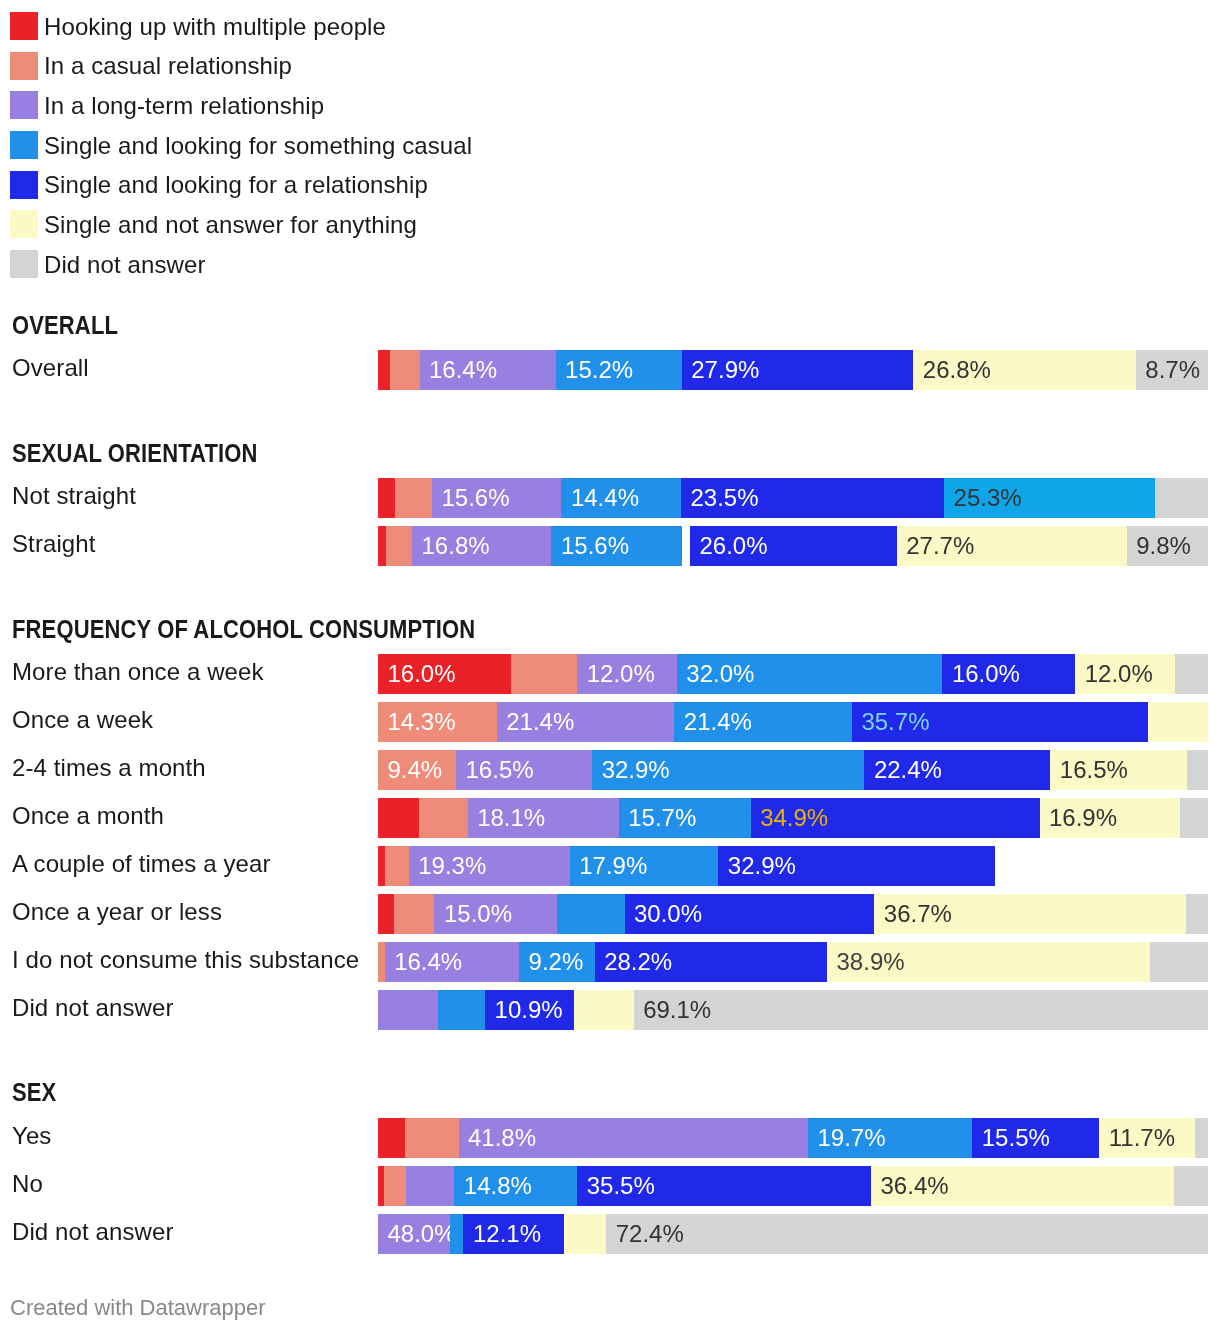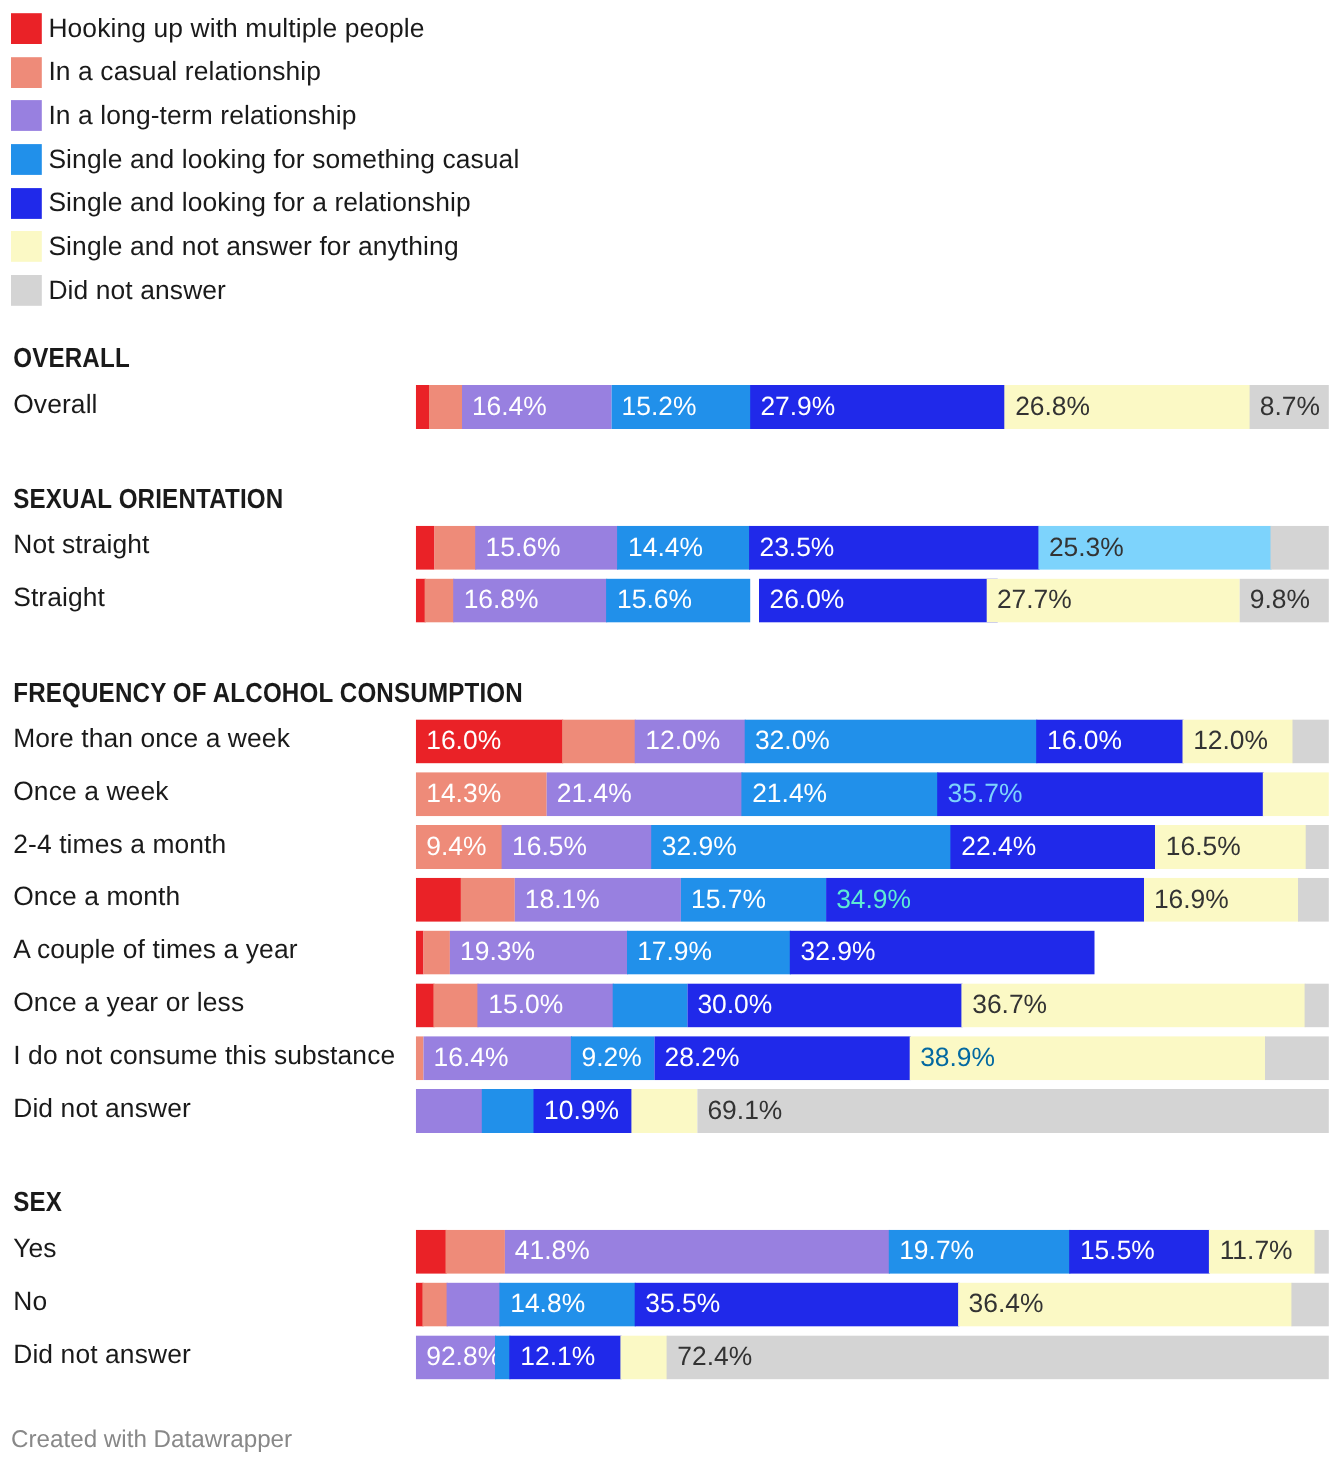--- a/index.html
+++ b/index.html
@@ -104,21 +104,21 @@
       <div class="seg" style="left:16.600px;width:38.150px;background:#ee8b79"></div>
       <div class="seg" style="left:53.950px;width:130.280px;background:#9880e0">
           <span class="seg-label" style="color:#ffffff">15.6%</span>
         </div>
       <div class="seg" style="left:183.430px;width:120.320px;background:#2190ea">
           <span class="seg-label" style="color:#ffffff">14.4%</span>
         </div>
       <div class="seg" style="left:302.950px;width:263.910px;background:#2029ea">
           <span class="seg-label" style="color:#ffffff">23.5%</span>
         </div>
-      <div class="seg" style="left:566.060px;width:211.620px;background:#7dd3fc">
+      <div class="seg" style="left:566.060px;width:211.620px;background:#0ea5e9">
           <span class="seg-label" style="color:#333333">25.3%</span>
         </div>
       <div class="seg" style="left:776.880px;width:53.920px;background:#d4d4d4"></div>
     </div>
     <div class="row-label" style="top:532.0px">Straight</div>
     <div class="bar" style="top:526px;height:39.5px">
       <div class="seg" style="left:0.000px;width:9.100px;background:#ea2227"></div>
       <div class="seg" style="left:8.300px;width:26.530px;background:#ee8b79"></div>
       <div class="seg" style="left:34.030px;width:140.240px;background:#9880e0">
           <span class="seg-label" style="color:#ffffff">16.8%</span>
@@ -199,21 +199,21 @@
     <div class="bar" style="top:798px;height:39.5px">
       <div class="seg" style="left:0.000px;width:41.470px;background:#ea2227"></div>
       <div class="seg" style="left:40.670px;width:49.770px;background:#ee8b79"></div>
       <div class="seg" style="left:89.640px;width:151.860px;background:#9880e0">
           <span class="seg-label" style="color:#ffffff">18.1%</span>
         </div>
       <div class="seg" style="left:240.700px;width:132.770px;background:#2190ea">
           <span class="seg-label" style="color:#ffffff">15.7%</span>
         </div>
       <div class="seg" style="left:372.670px;width:289.640px;background:#2029ea">
-          <span class="seg-label" style="color:#5eead4">34.9%</span>
+          <span class="seg-label" style="color:#eab308">34.9%</span>
         </div>
       <div class="seg" style="left:661.510px;width:141.070px;background:#fbf9c5">
           <span class="seg-label" style="color:#333333">16.9%</span>
         </div>
       <div class="seg" style="left:801.780px;width:29.020px;background:#d4d4d4"></div>
     </div>
     <div class="row-label" style="top:852.0px">A couple of times a year</div>
     <div class="bar" style="top:846px;height:39.5px">
       <div class="seg" style="left:0.000px;width:7.440px;background:#ea2227"></div>
       <div class="seg" style="left:6.640px;width:24.870px;background:#ee8b79"></div>
@@ -249,21 +249,21 @@
       <div class="seg" style="left:6.640px;width:135.260px;background:#9880e0">
           <span class="seg-label" style="color:#ffffff">16.4%</span>
         </div>
       <div class="seg" style="left:141.100px;width:76.330px;background:#2190ea">
           <span class="seg-label" style="color:#ffffff">9.2%</span>
         </div>
       <div class="seg" style="left:216.630px;width:233.200px;background:#2029ea">
           <span class="seg-label" style="color:#ffffff">28.2%</span>
         </div>
       <div class="seg" style="left:449.030px;width:323.670px;background:#fbf9c5">
-          <span class="seg-label" style="color:#0369a1">38.9%</span>
+          <span class="seg-label" style="color:#404040">38.9%</span>
         </div>
       <div class="seg" style="left:771.900px;width:58.900px;background:#d4d4d4"></div>
     </div>
     <div class="row-label" style="top:996.0px">Did not answer</div>
     <div class="bar" style="top:990px;height:39.5px">
       <div class="seg" style="left:0.000px;width:60.560px;background:#9880e0"></div>
       <div class="seg" style="left:59.760px;width:48.110px;background:#2190ea"></div>
       <div class="seg" style="left:107.070px;width:89.610px;background:#2029ea">
           <span class="seg-label" style="color:#ffffff">10.9%</span>
         </div>
@@ -306,21 +306,21 @@
           <span class="seg-label" style="color:#ffffff">35.5%</span>
         </div>
       <div class="seg" style="left:493.020px;width:303.750px;background:#fbf9c5">
           <span class="seg-label" style="color:#333333">36.4%</span>
         </div>
       <div class="seg" style="left:795.970px;width:34.830px;background:#d4d4d4"></div>
     </div>
     <div class="row-label" style="top:1220.0px">Did not answer</div>
     <div class="bar" style="top:1214px;height:39.5px">
       <div class="seg" style="left:0.000px;width:73.010px;background:#9880e0">
-          <span class="seg-label" style="color:#ffffff">92.8%</span>
+          <span class="seg-label" style="color:#ffffff">48.0%</span>
         </div>
       <div class="seg" style="left:72.210px;width:14.080px;background:#2190ea"></div>
       <div class="seg" style="left:85.490px;width:101.230px;background:#2029ea">
           <span class="seg-label" style="color:#ffffff">12.1%</span>
         </div>
       <div class="seg" style="left:185.920px;width:43.130px;background:#fbf9c5"></div>
       <div class="seg" style="left:228.250px;width:602.550px;background:#d4d4d4">
           <span class="seg-label" style="color:#333333">72.4%</span>
         </div>
     </div>

